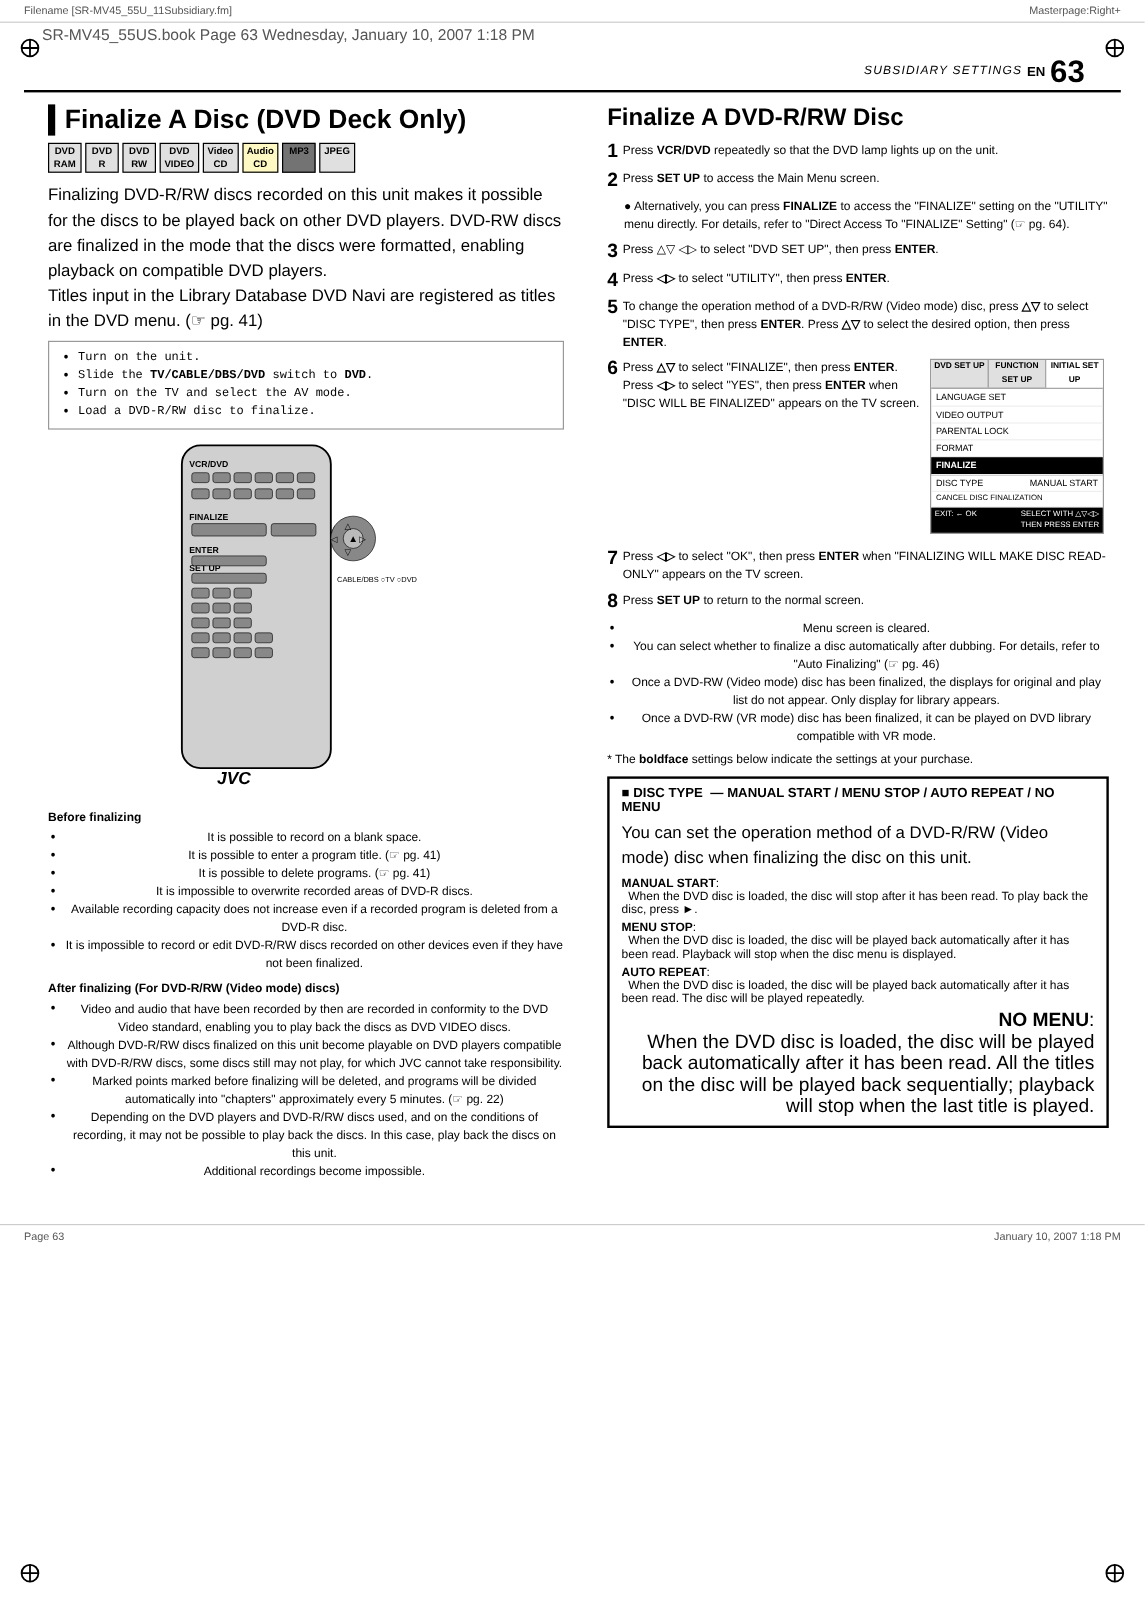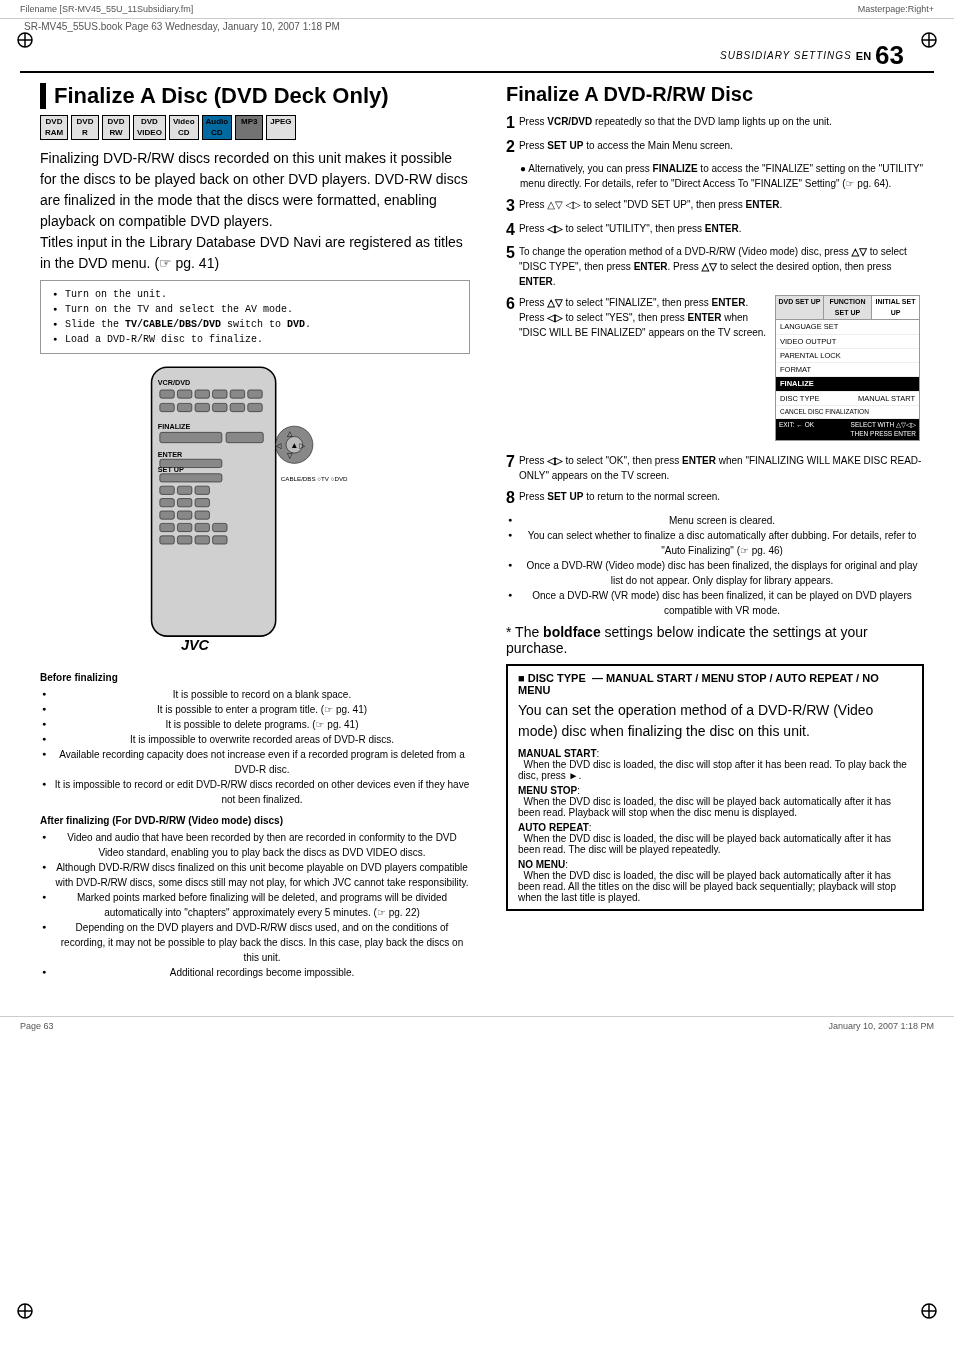--- a/index.html
+++ b/index.html
@@ -81,21 +81,21 @@
       font-weight: bold;
       text-align: center;
       min-width: 28px;
       line-height: 1.3;
     }
     .disc-badge.dvd-ram { background: #e0e0e0; }
     .disc-badge.dvd-r { background: #e0e0e0; }
     .disc-badge.dvd-rw { background: #e0e0e0; }
     .disc-badge.dvd-video { background: #e0e0e0; }
     .disc-badge.video-cd { background: #e0e0e0; }
-    .disc-badge.audio-cd { background: #0369a1; }
+    .disc-badge.audio-cd { background: #fef9c3; }
     .disc-badge.mp3 { background: #737373; }
     .disc-badge.jpeg { background: #e0e0e0; text-align: center; }
 
     
     .body-text {
       font-size: 14px;
       line-height: 1.5;
       margin-bottom: 6px;
     }
 
@@ -262,21 +262,21 @@
       font-size: 9px;
       color: #555;
       margin-top: 20px;
     }
     .bold { font-weight: bold; }
 
     .clearfix::after { content: ""; display: table; clear: both; }
 
     
     .asterisk-note {
-      font-size: 14px;
+      font-size: 10px;
       margin-bottom: 6px;
     }
   </style>
 </head>
 <body>
 
 <div class="corner-mark top-left-corner">
   <svg viewBox="0 0 18 18" fill="none" stroke="#000" stroke-width="1.5">
     <circle cx="9" cy="9" r="7" fill="none"></circle>
     <line x1="9" y1="2" x2="9" y2="16"></line>
@@ -302,21 +302,21 @@
     <circle cx="9" cy="9" r="7" fill="none"></circle>
     <line x1="9" y1="2" x2="9" y2="16"></line>
     <line x1="2" y1="9" x2="16" y2="9"></line>
   </svg>
 </div>
 
 <div class="page-header">
   <div>Filename [SR-MV45_55U_11Subsidiary.fm]</div>
   <div>Masterpage:Right+</div>
 </div>
-<div style="padding: 2px 30px 0 24px; font-size:10px; color:#555;">SR-MV45_55US.book  Page 63  Wednesday, January 10, 2007  1:18 PM</div>
+<div style="padding: 2px 30px 0 35px; font-size:13px; color:#555;">SR-MV45_55US.book  Page 63  Wednesday, January 10, 2007  1:18 PM</div>
 
 <div style="display:flex; justify-content:flex-end; align-items:center; padding: 4px 30px 0 0; border-bottom: 2px solid #000; margin: 4px 20px 0 20px;">
   <span style="font-size:10px; font-style:italic; letter-spacing:1px; text-transform:uppercase;">SUBSIDIARY SETTINGS</span>
   <span style="font-size:11px; font-weight:bold; margin:0 4px;">EN</span>
   <span style="font-size:26px; font-weight:bold;">63</span>
 </div>
 
 <div class="page-content">
 
   <div class="left-col">
@@ -335,22 +335,22 @@
     </div>
 
     <div class="body-text">
       Finalizing DVD-R/RW discs recorded on this unit makes it possible for the discs to be played back on other DVD players. DVD-RW discs are finalized in the mode that the discs were formatted, enabling playback on compatible DVD players.<br>
       Titles input in the Library Database DVD Navi are registered as titles in the DVD menu. (☞ pg. 41)
     </div>
 
     <div class="bullet-box">
       <ul class="bullet-list">
         <li>Turn on the unit.</li>
+        <li>Slide the <b>TV/CABLE/DBS/DVD</b> switch to <b>DVD</b>.</li>
         <li>Turn on the TV and select the AV mode.</li>
-        <li>Slide the <b>TV/CABLE/DBS/DVD</b> switch to <b>DVD</b>.</li>
         <li>Load a DVD-R/RW disc to finalize.</li>
       </ul>
     </div>
 
     <div class="remote-container">
       <svg class="remote-svg" viewBox="0 0 260 290" xmlns="http://www.w3.org/2000/svg">
 
         <rect x="30" y="5" width="120" height="260" rx="15" ry="15" fill="#d0d0d0" stroke="#000" stroke-width="1.5"></rect>
 
         <text x="36" y="22" font-size="7" font-weight="bold" fill="#000">VCR/DVD</text>
@@ -527,21 +527,21 @@
       <span class="step-number">8</span>
       <div class="step-content">
         Press <b>SET UP</b> to return to the normal screen.
       </div>
     </div>
 
     <ul class="plain-bullets">
       <li>Menu screen is cleared.</li>
       <li>You can select whether to finalize a disc automatically after dubbing. For details, refer to "Auto Finalizing" (☞ pg. 46)</li>
       <li>Once a DVD-RW (Video mode) disc has been finalized, the displays for original and play list do not appear. Only display for library appears.</li>
-      <li>Once a DVD-RW (VR mode) disc has been finalized, it can be played on DVD players compatible with VR mode.</li>
+      <li>Once a DVD-RW (VR mode) disc has been finalized, it can be played on DVD library compatible with VR mode.</li>
     </ul>
 
     <div class="asterisk-note">
       * The <b>boldface</b> settings below indicate the settings at your purchase.
     </div>
 
     <div class="disc-type-box">
       <div class="disc-type-title">
         ■ DISC TYPE &nbsp;— <b>MANUAL START</b> / MENU STOP / AUTO REPEAT / NO MENU
       </div>
@@ -557,21 +557,21 @@
       <div style="font-size:10px; margin-bottom:4px;">
         <span style="font-weight:bold;">MENU STOP</span>:<br>
         &nbsp;&nbsp;When the DVD disc is loaded, the disc will be played back automatically after it has been read. Playback will stop when the disc menu is displayed.
       </div>
 
       <div style="font-size:10px; margin-bottom:4px;">
         <span style="font-weight:bold;">AUTO REPEAT</span>:<br>
         &nbsp;&nbsp;When the DVD disc is loaded, the disc will be played back automatically after it has been read. The disc will be played repeatedly.
       </div>
 
-      <div style="font-size:10px; margin-bottom:0;">
+      <div style="font-size:16px; margin-bottom:0;text-align:right;">
         <span style="font-weight:bold;">NO MENU</span>:<br>
         &nbsp;&nbsp;When the DVD disc is loaded, the disc will be played back automatically after it has been read. All the titles on the disc will be played back sequentially; playback will stop when the last title is played.
       </div>
     </div>
 
   </div>
 
 </div>
 
 <div class="page-footer">

